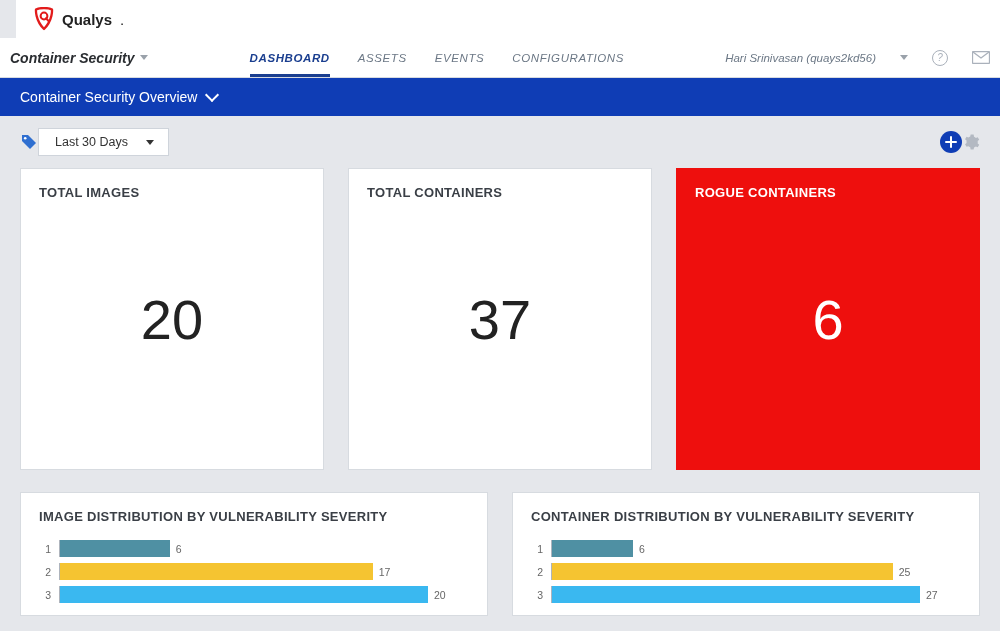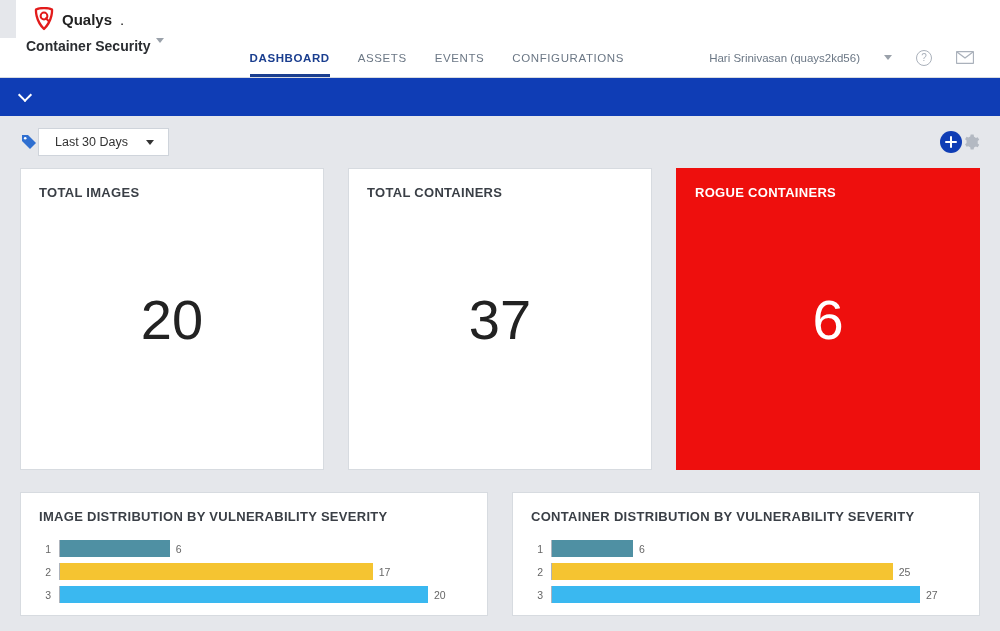--- a/index.html
+++ b/index.html
@@ -27,22 +27,24 @@
     display: inline-flex; align-items: center; justify-content: center;
   }
   .brand-name { font-weight: 600; font-size: 15px; color: #222; }
   .brand-dot { font-size: 15px; color: #222; }
 
   
   .navbar {
     background: #fff;
     height: 40px;
     display: flex;
-    padding: 0 26px;
+    align-items: center;
+    padding: 0 10px;
     border-bottom: 1px solid #d7dbe0;
+    font-style: italic;
   }
   .app-name {
     font-weight: 700;
     font-size: 14px;
     color: #2a2d31;
     margin-right: 6px;
   }
   .caret-down {
     width: 0; height: 0;
     border-left: 4px solid transparent;
@@ -252,20 +254,21 @@
     <span class="mail-icon">
       <svg width="18" height="13" viewBox="0 0 18 13">
         <rect x="0.5" y="0.5" width="17" height="12" rx="1" fill="none" stroke="#aab1bb" stroke-width="1.3"></rect>
         <path d="M1 1 L9 7 L17 1" fill="none" stroke="#aab1bb" stroke-width="1.3"></path>
       </svg>
     </span>
   </div>
 </div>
 
 <div class="bluebar">
+  <span>Container Security Overview</span>
   <span class="chev-down"></span>
 </div>
 
 <div class="filter-row">
   <span class="tag-icon">
     <svg width="18" height="18" viewBox="0 0 18 18">
       <path d="M2 2 H8 L16 10 L10 16 L2 8 Z" fill="#2f6fd0"></path>
       <circle cx="5.2" cy="5.2" r="1.3" fill="#fff"></circle>
     </svg>
   </span>

